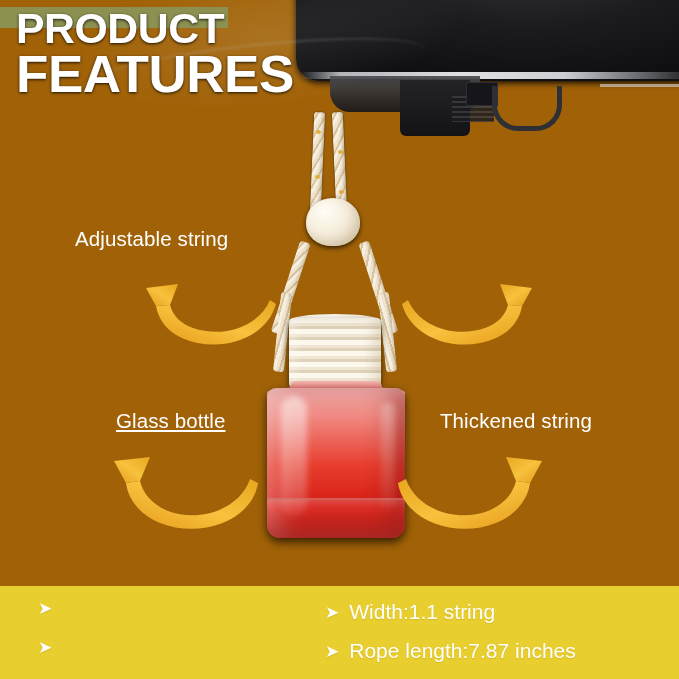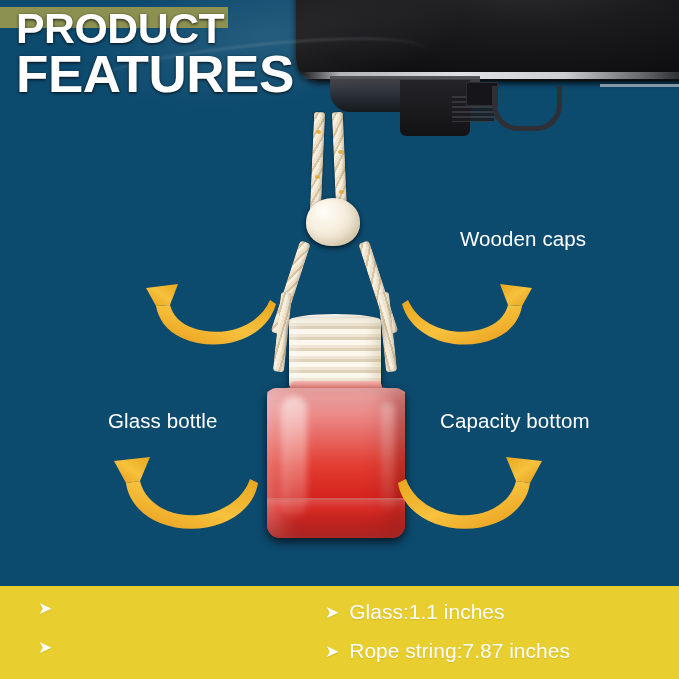--- a/index.html
+++ b/index.html
@@ -5,21 +5,21 @@
   html, body {
     margin: 0;
     padding: 0;
     background: #0d0d0d;
   }
   #page {
     position: relative;
     width: 679px;
     height: 679px;
     overflow: hidden;
-    background: #0c4a6e;
+    background: #a16207;
     font-family: "Liberation Sans", sans-serif;
   }
 
   
   .scene-top {
     position: absolute;
     left: 0; top: 0;
     width: 679px; height: 150px;
     overflow: hidden;
   }
@@ -277,21 +277,21 @@
   .callout {
     position: absolute;
     color: #ffffff;
     font-size: 20.5px;
     font-weight: 400;
     white-space: nowrap;
     letter-spacing: 0.1px;
   }
   .c-string { left: 75px;  top: 227px; }
   .c-caps   { left: 460px; top: 227px; }
-  .c-glass  { left: 108px; top: 409px; }
+  .c-glass  { left: 116px; top: 409px; text-decoration: underline; }
   .c-thick  { left: 440px; top: 409px; }
 
   .arrow { position: absolute; }
   .a-tl { left: 140px; top: 258px; }
   .a-tr { left: 398px; top: 258px; }
   .a-bl { left: 104px; top: 443px; }
   .a-br { left: 392px; top: 443px; }
 
   
   .banner {
@@ -362,23 +362,23 @@
 
     <div class="bottle-shoulder"></div>
     <div class="bottle-neck"></div>
     <div class="bottle">
       <div class="bottle-gloss"></div>
       <div class="bottle-gloss-r"></div>
       <div class="bottle-base"></div>
     </div>
   </div>
 
-  <div class="callout c-caps">Wooden caps</div>
+  <div class="callout c-string">Adjustable string</div>
   <div class="callout c-glass">Glass bottle</div>
-  <div class="callout c-thick">Capacity bottom</div>
+  <div class="callout c-thick">Thickened string</div>
 
   <svg class="arrow a-tl" width="140" height="100" viewBox="0 0 140 100">
     <defs>
       <linearGradient id="gA" x1="0" y1="1" x2="1" y2="0">
         <stop offset="0%" stop-color="#e79a18"></stop>
         <stop offset="50%" stop-color="#f7c23e"></stop>
         <stop offset="100%" stop-color="#e8a61d"></stop>
       </linearGradient>
     </defs>
     <path d="M136 46 C126 82, 78 96, 42 80 C26 73, 18 60, 16 48
@@ -430,23 +430,23 @@
     <div class="spec s-0">
       <span class="tri">➤</span>
     </div>
 
     <div class="spec s-1">
       <span class="tri">➤</span>
     </div>
 
     <div class="spec s-2">
       <span class="tri">➤</span>
-      <span>Glass:1.1 inches</span>
+      <span>Width:1.1 string</span>
     </div>
 
     <div class="spec s-3">
       <span class="tri">➤</span>
-      <span>Rope string:7.87 inches</span>
+      <span>Rope length:7.87 inches</span>
     </div>
 
   </div>
 
 </div>
 
 </body></html>

